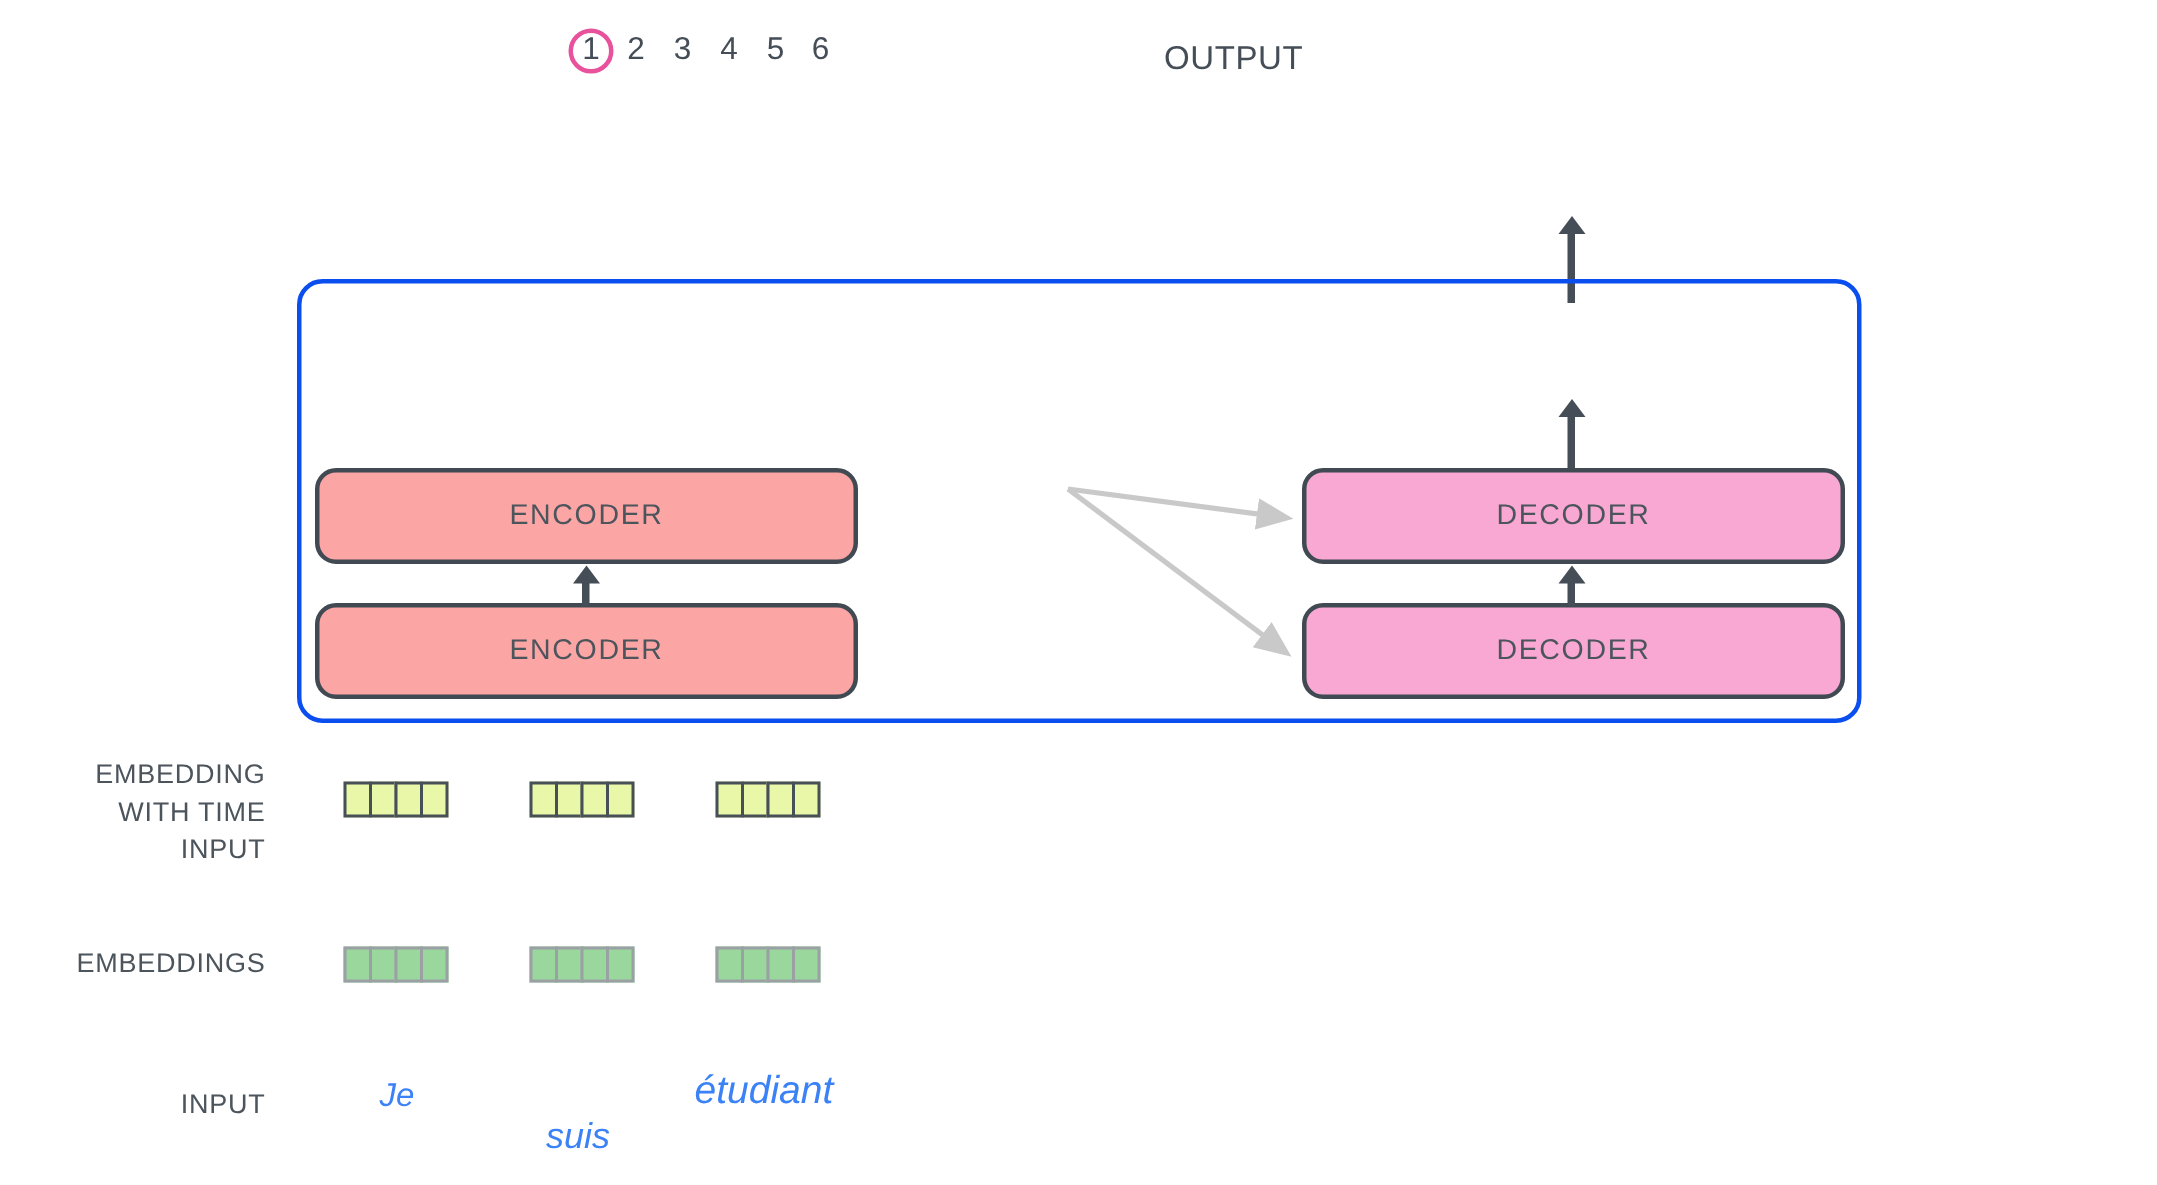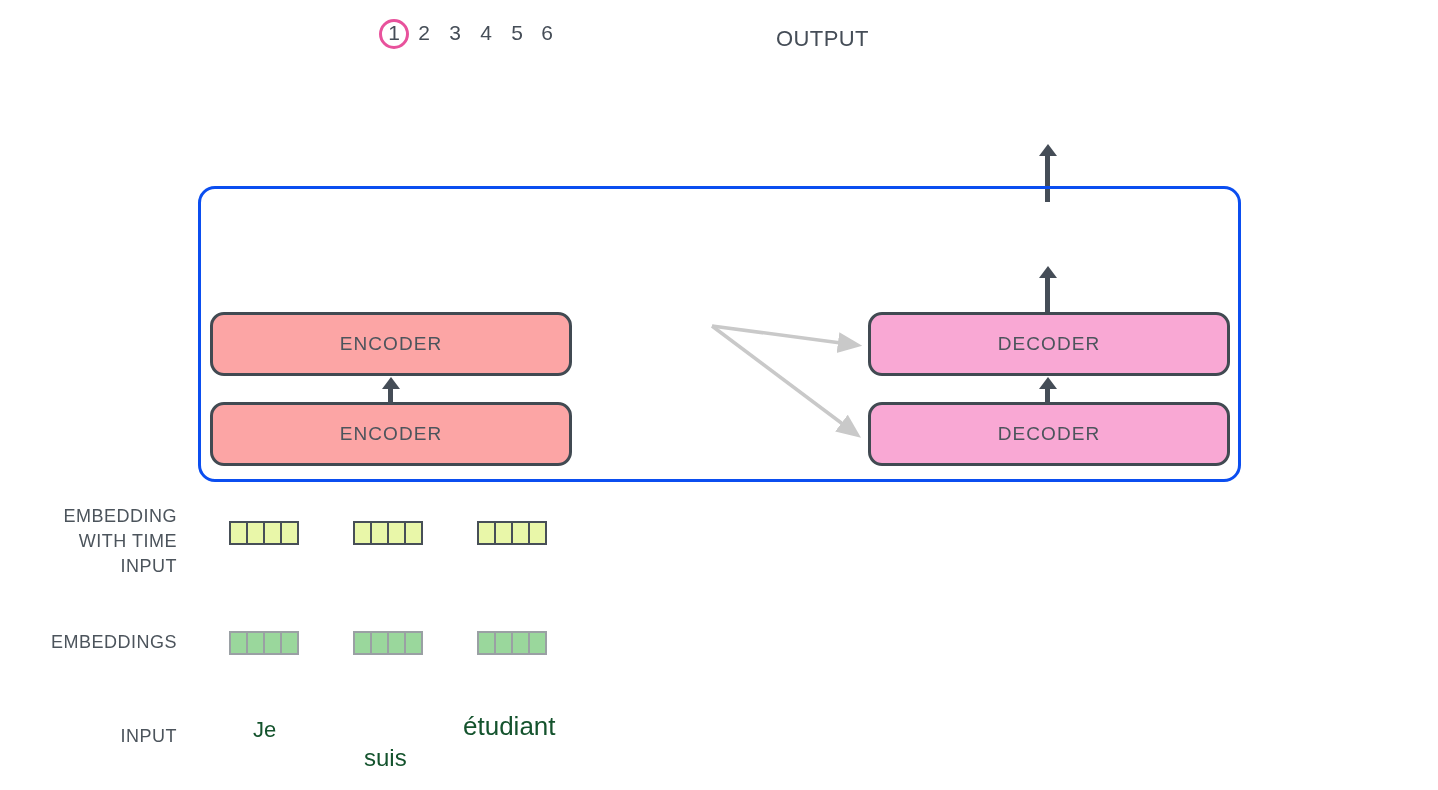--- a/index.html
+++ b/index.html
@@ -151,22 +151,23 @@
   .cells.embed .cell {
     background: #9ad79c;
     border: 2px solid #9aa0a4;
     margin-left: -2px;
   }
   .cells.embed .cell:first-child { margin-left: 0; }
 
   
   .word {
     position: absolute;
-    color: #14532d;
+    color: #3b82f6;
     white-space: nowrap;
+    font-style: italic;
   }
 </style>
 </head>
 <body>
 
 <div id="stage">
 
 
   <div class="step-circle"></div>
 

